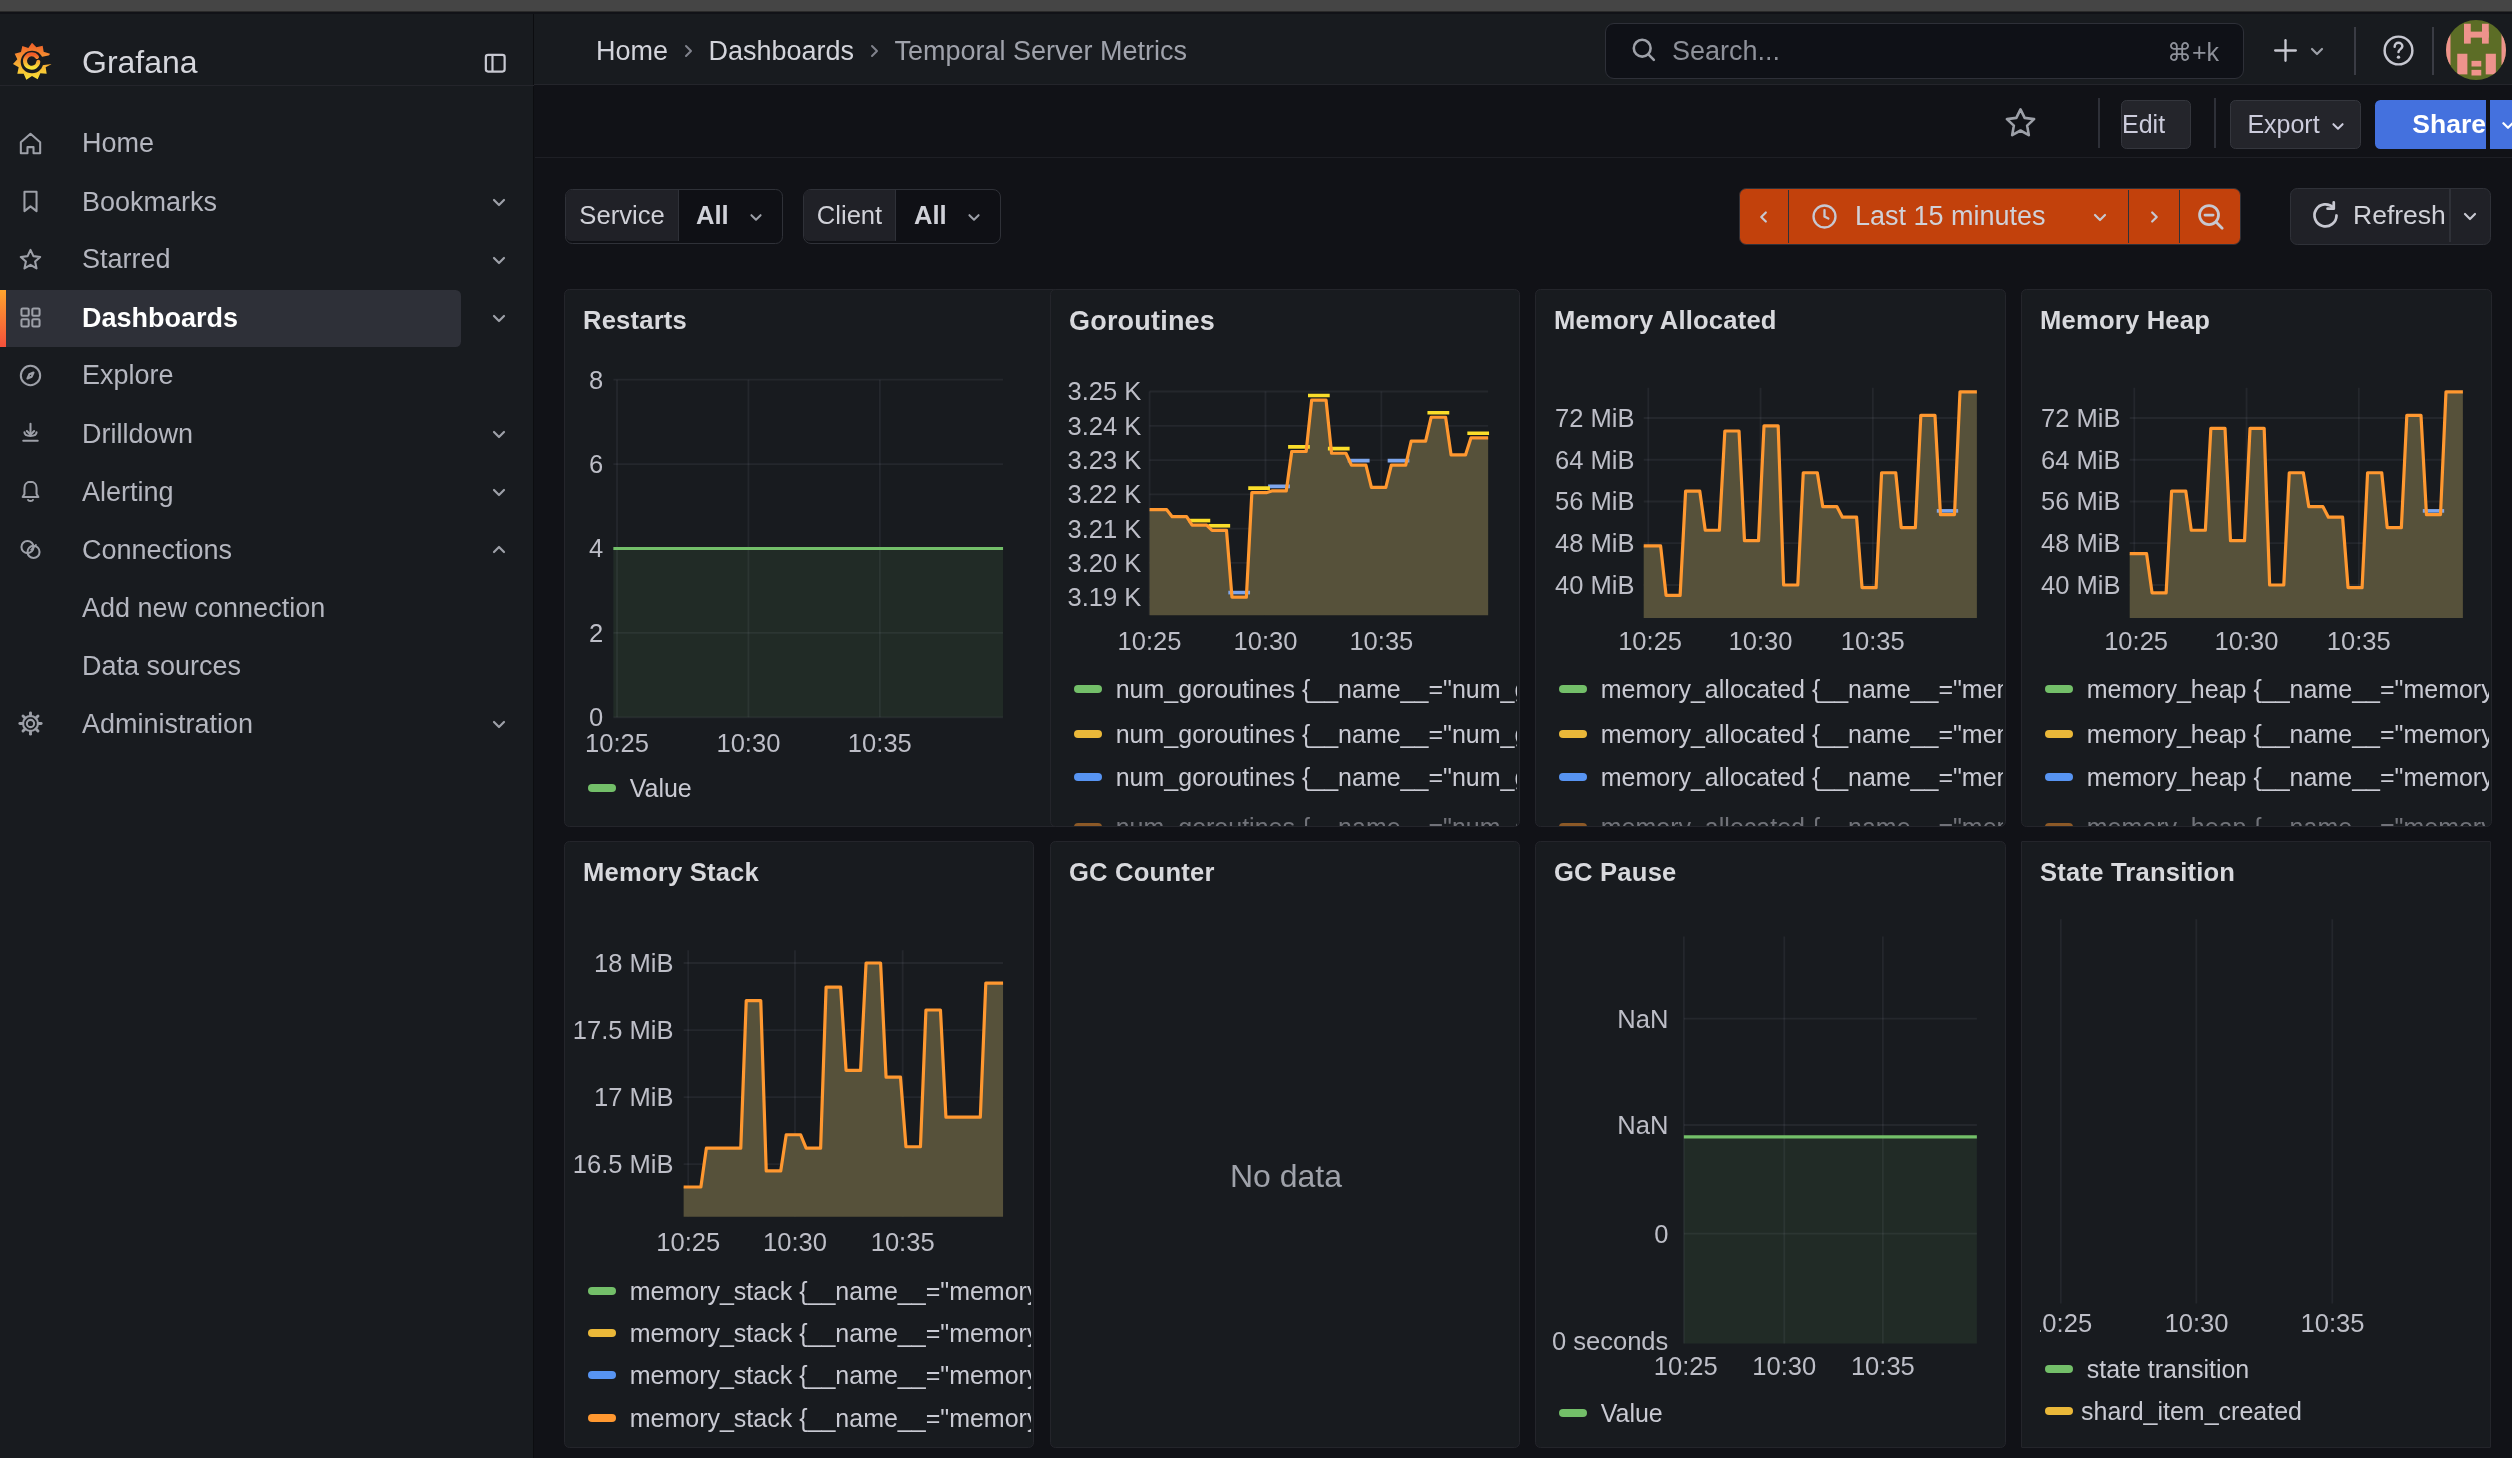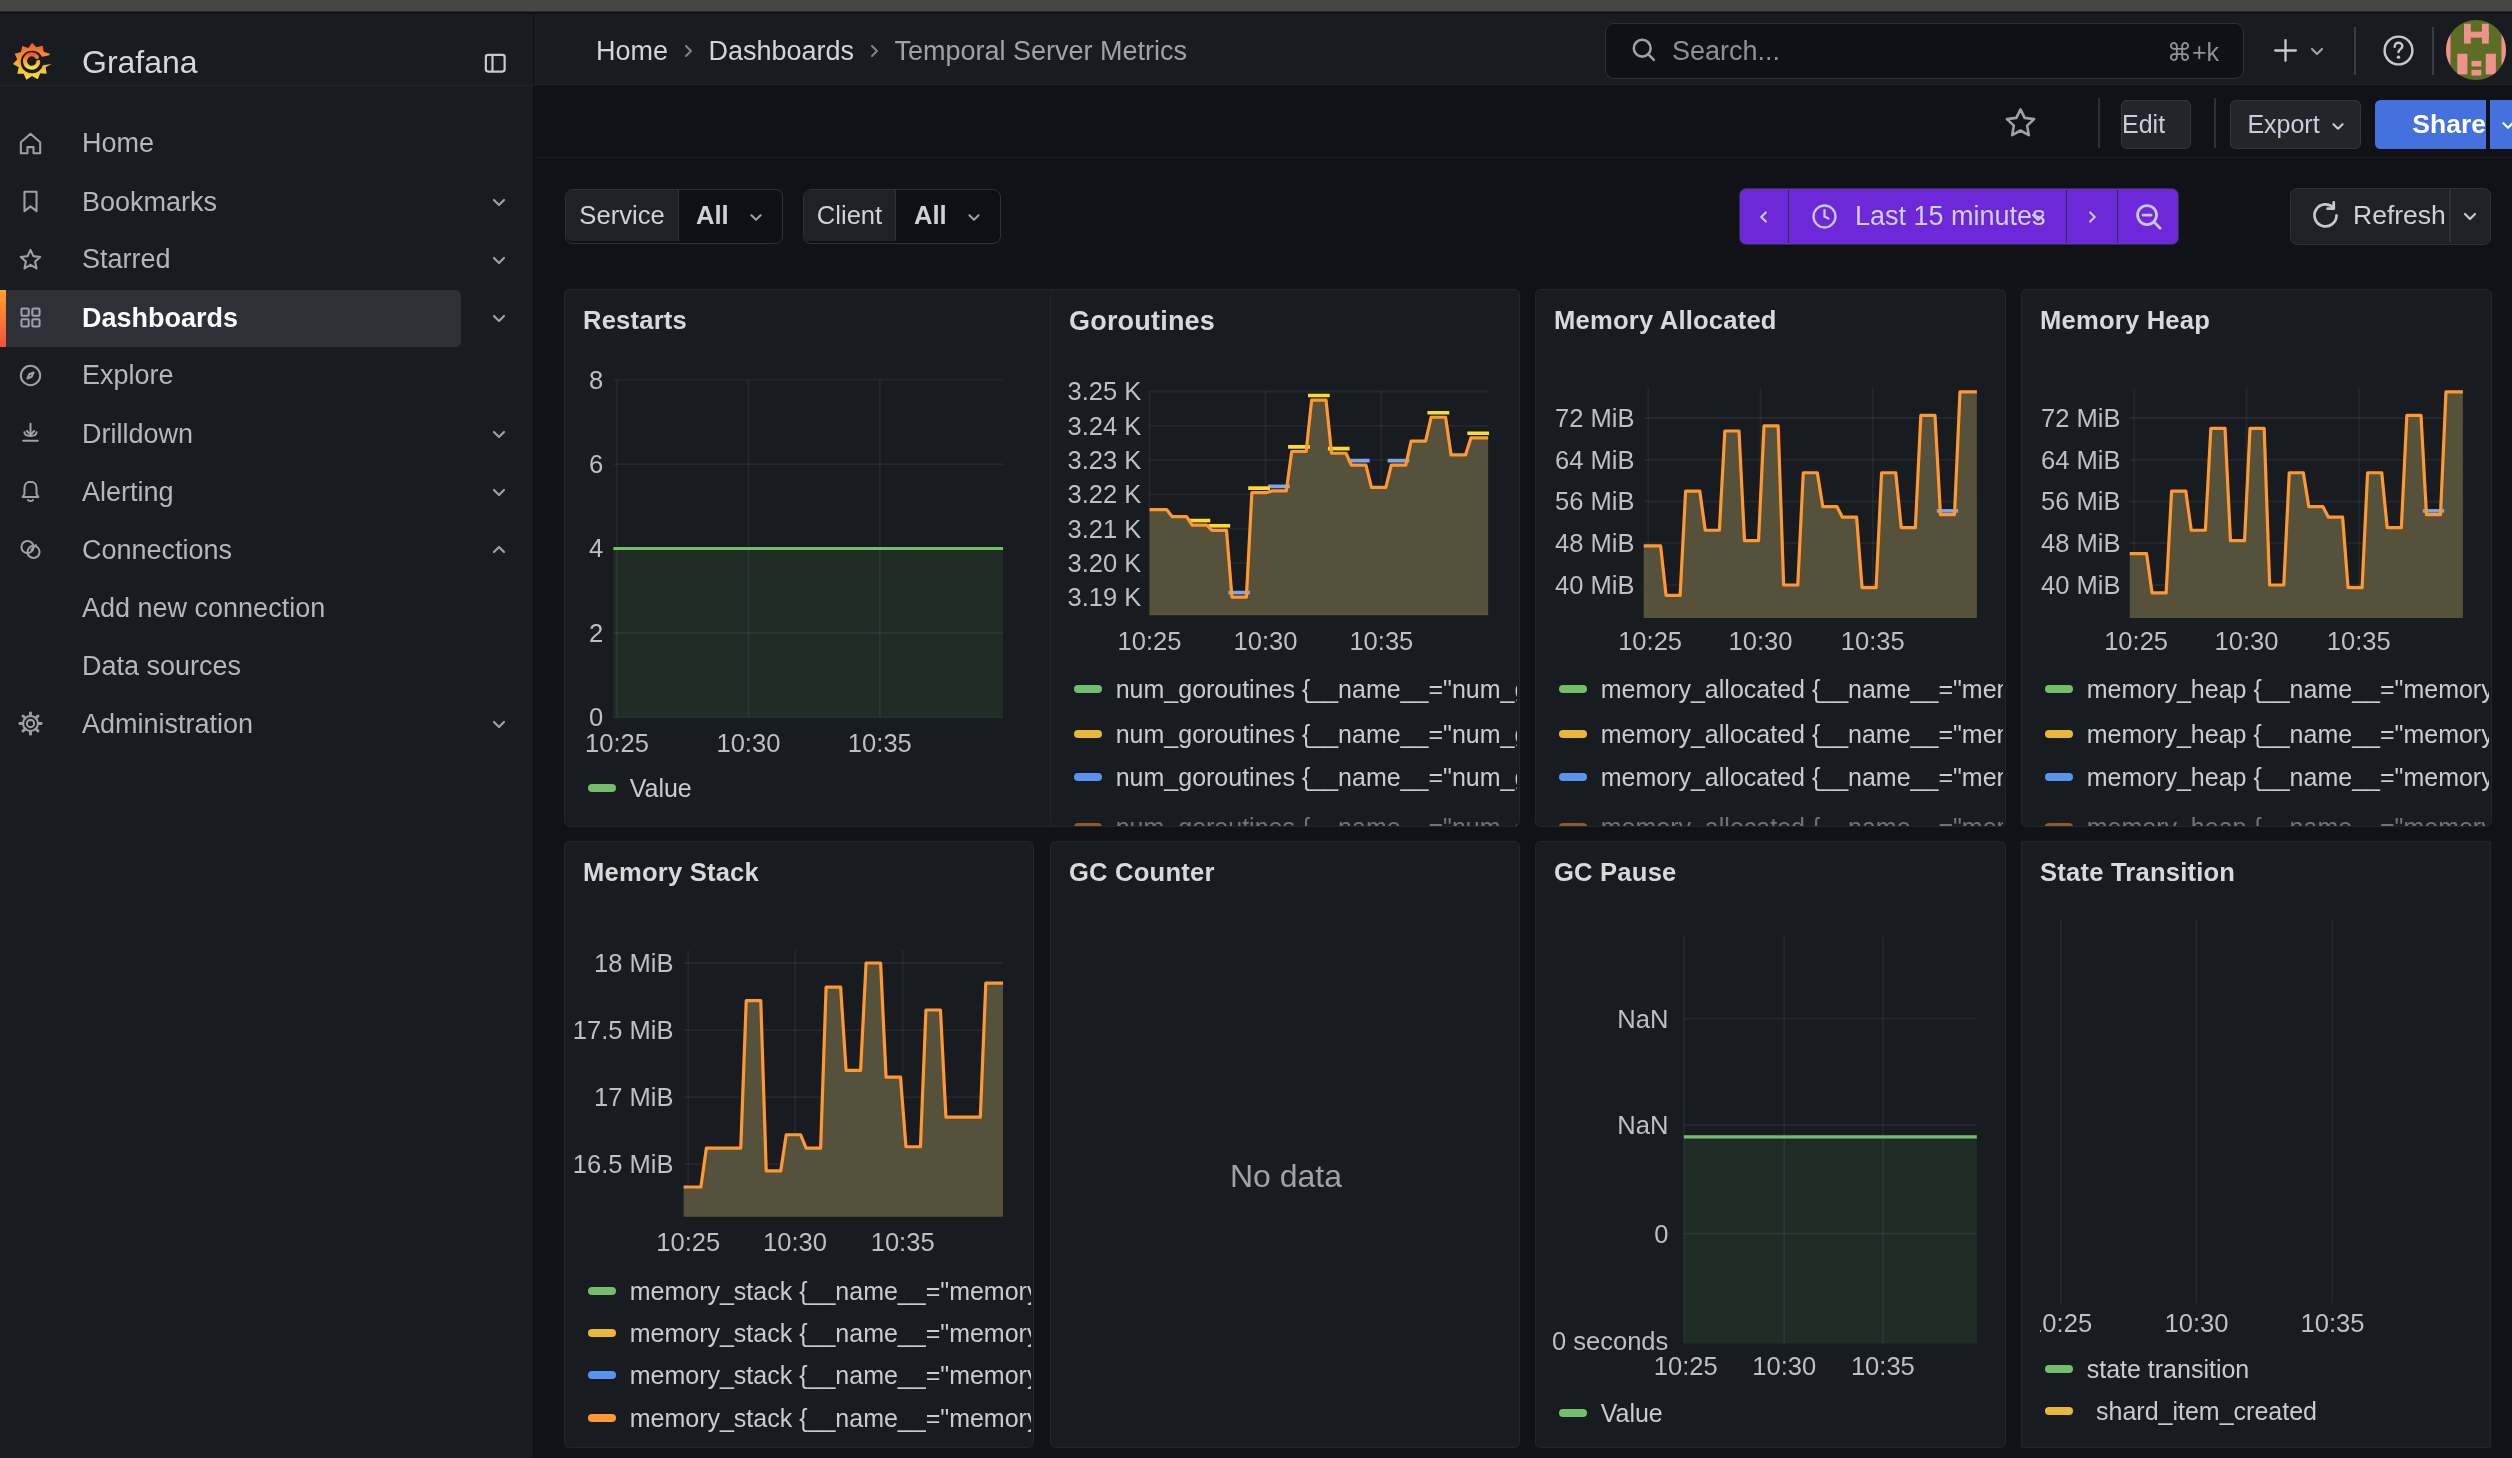--- a/index.html
+++ b/index.html
@@ -198,21 +198,21 @@
     </svg>
 </div>
 <div style="position:absolute;left:803px;top:189px;width:198px;height:55px;border:1.8px solid #2F3138;border-radius:8px;background:#0f1015">
   <div style="position:absolute;left:0;top:0;width:92px;height:51px;background:#202127;border-right:1.8px solid #2F3138;border-radius:5.5px 0 0 5.5px;line-height:51px;text-align:center;font-size:25.6px;font-weight:500;color:#d0d1d8">Client</div>
   <div style="position:absolute;left:110px;top:0;font-size:25.6px;font-weight:700;color:#d0d1d8;line-height:51px">All</div>
   <svg width="22" height="22" viewBox="0 0 24 24" style="position:absolute;left:159px;top:15.5px" fill="none" stroke="#9da0a8" stroke-width="2.2" stroke-linecap="round" stroke-linejoin="round">
       <path d="M7 10 L12 15 L17 10"></path>
     </svg>
 </div>
 
-<div style="position:absolute;left:1739px;top:188px;width:440px;height:57px;background:#6d28d9;border:1.8px solid #2F3138;border-radius:7.3px;display:flex;align-items:center">
+<div style="position:absolute;left:1739px;top:188px;width:502px;height:57px;background:#c2410c;border:1.8px solid #2F3138;border-radius:7.3px;display:flex;align-items:center">
   <div style="width:49px;text-align:center;border-right:1.8px solid #2F3138;height:53px;line-height:53px">
     <svg width="22" height="22" viewBox="0 0 24 24" fill="none" stroke="#c7c8d1" stroke-width="2.4" stroke-linecap="round" stroke-linejoin="round" style="vertical-align:middle">
         <path d="M14 7 L9 12 L14 17"></path>
       </svg>
   </div>
   <div style="flex:1;height:53px;border-right:1.8px solid #2F3138;position:relative">
     <span style="position:absolute;left:20px;top:11px"><svg width="31" height="31" viewBox="0 0 24 24" fill="none" stroke="#c7c8d1" stroke-width="1.8" stroke-linecap="round">
 <circle cx="12" cy="12" r="8.5"></circle>
           <path d="M12 7 V12 L15 13.5"></path>
         </svg></span>
@@ -482,16 +482,16 @@
       <div style="position:absolute;left:-16.4px;width:73px;text-align:center;font-size:25.6px;color:#bdbec7">10:25</div>
       <div style="position:absolute;left:120px;width:73px;text-align:center;font-size:25.6px;color:#bdbec7">10:30</div>
       <div style="position:absolute;left:256px;width:73px;text-align:center;font-size:25.6px;color:#bdbec7">10:35</div>
     </div>
     <div style="position:absolute;left:23px;top:506px;height:42px;display:flex;align-items:center;white-space:nowrap;overflow:hidden;right:1.8px;opacity:1">
       <span style="display:inline-block;width:28px;height:8.2px;border-radius:4.6px;background:#73BF69;flex:0 0 auto"></span>
       <span style="margin-left:13.7px;font-size:25px;color:#c9cad3">state transition</span>
     </div>
     <div style="position:absolute;left:23px;top:548px;height:42px;display:flex;align-items:center;white-space:nowrap;overflow:hidden;right:1.8px;opacity:1">
       <span style="display:inline-block;width:28px;height:8.2px;border-radius:4.6px;background:#EAB839;flex:0 0 auto"></span>
-      <span style="margin-left:23px;font-size:25px;color:#c9cad3">shard_item_created</span>
+      <span style="margin-left:8px;font-size:25px;color:#c9cad3">shard_item_created</span>
     </div>
   </div>
 
 
 </body></html>

